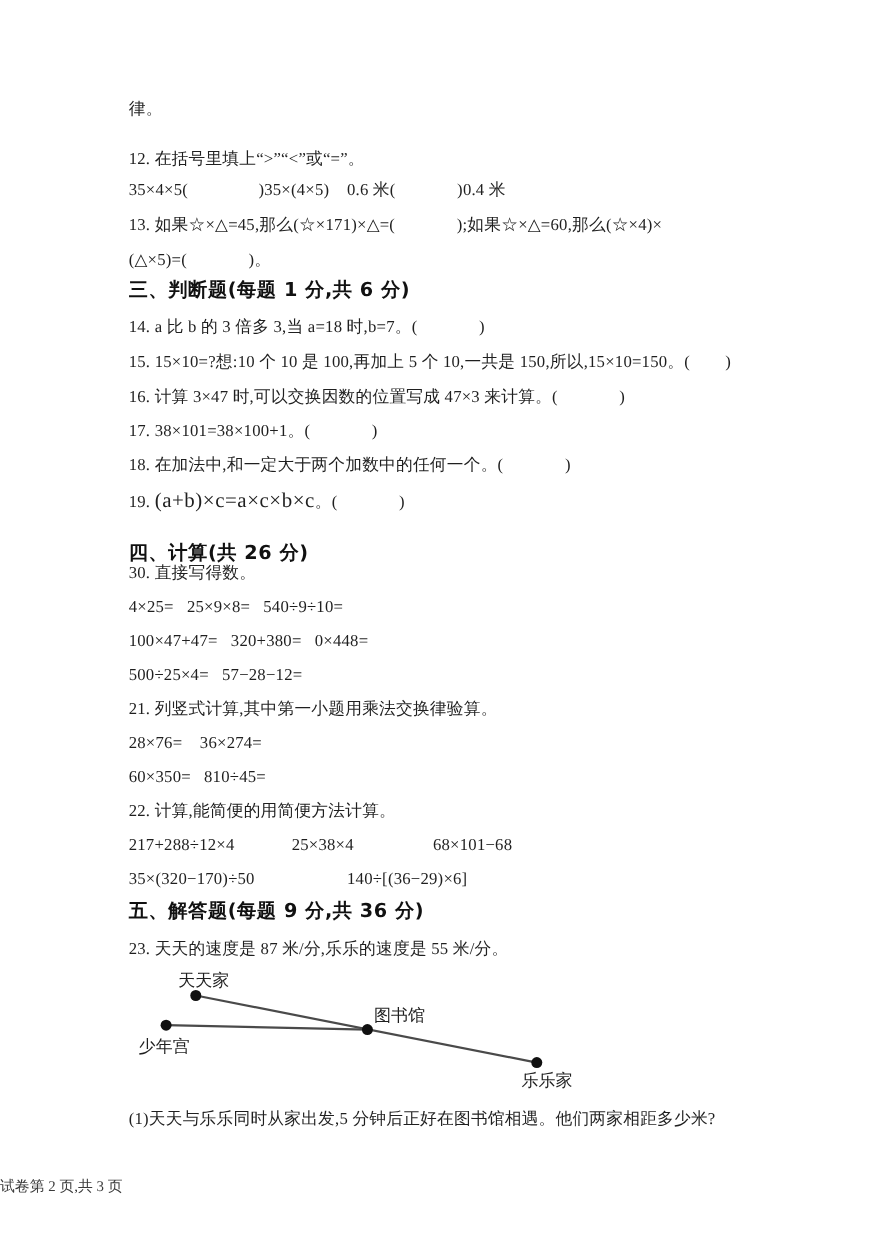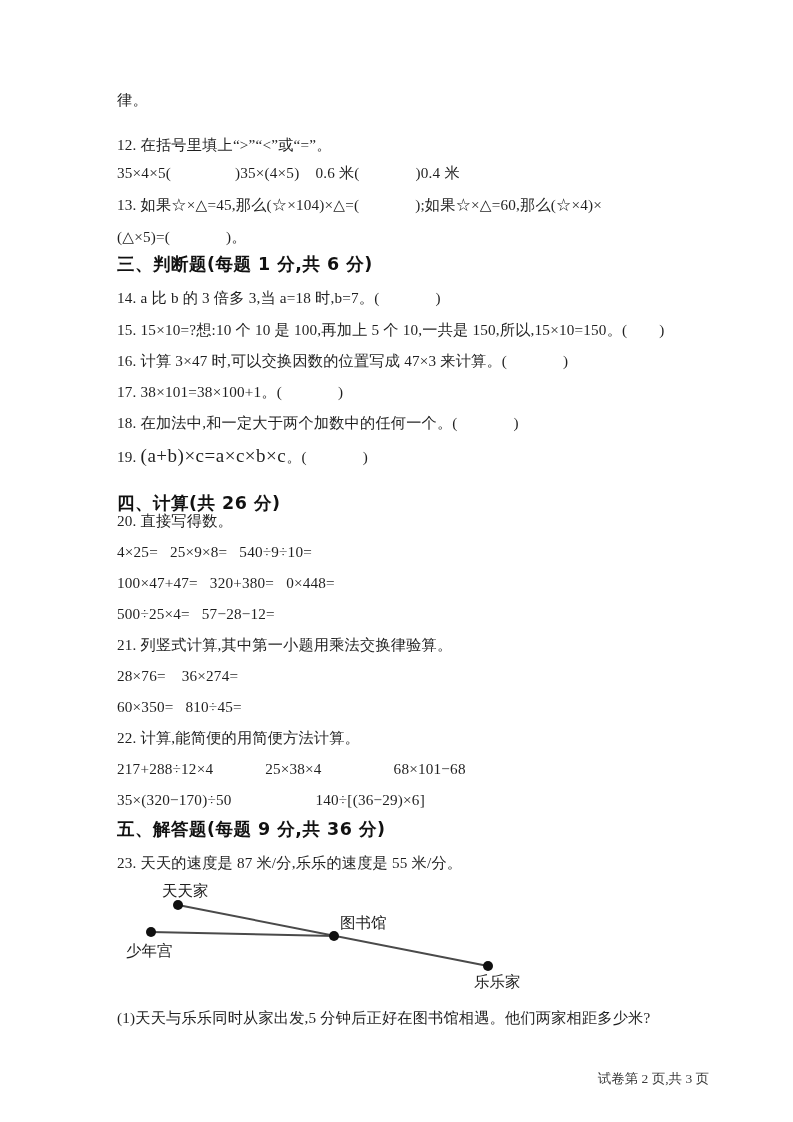--- a/index.html
+++ b/index.html
@@ -18,48 +18,48 @@
     letter-spacing:0.5px;
     text-align:right;
   }
   .formula{font-size:19px;letter-spacing:0.5px;}
   .diagram{position:absolute;left:117px;top:876px;width:500px;height:128px;}
   .diagram text{
     font-family:"Liberation Serif","DejaVu Serif",serif;
     font-size:15.5px;fill:#1f1f1f;
   }
   .footer{
-    position:absolute;left:0;top:1070px;width:709px;text-align:right;
+    position:absolute;left:0;top:1070px;width:709px;text-align:left;
     font-size:13.5px;color:#3a3a3a;white-space:pre;
   }
 </style>
 </head>
 <body>
 
 <div class="line" style="top:90px">律。</div>
 
 <div class="line" style="top:135px">12. 在括号里填上“&gt;”“&lt;”或“=”。</div>
 <div class="line" style="top:163px">35×4×5(                )35×(4×5)    0.6 米(              )0.4 米</div>
 
-<div class="line" style="top:195px">13. 如果☆×△=45,那么(☆×104)×△=(              );如果☆×△=60,那么(☆×4)×</div>
+<div class="line" style="top:195px">13. 如果☆×△=45,那么(☆×171)×△=(              );如果☆×△=60,那么(☆×4)×</div>
 <div class="line" style="top:227px">(△×5)=(              )。</div>
 
 <div class="heading" style="top:253px">三、判断题(每题 1 分,共 6 分)</div>
 
 <div class="line" style="top:288px">14. a 比 b 的 3 倍多 3,当 a=18 时,b=7。(              )</div>
 <div class="line" style="top:320px">15. 15×10=?想:10 个 10 是 100,再加上 5 个 10,一共是 150,所以,15×10=150。(        )</div>
 <div class="line" style="top:351px">16. 计算 3×47 时,可以交换因数的位置写成 47×3 来计算。(              )</div>
 <div class="line" style="top:382px">17. 38×101=38×100+1。(              )</div>
 <div class="line" style="top:413px">18. 在加法中,和一定大于两个加数中的任何一个。(              )</div>
 
 <div class="line" style="top:446px"><span>19. </span><span class="formula">(a+b)×c=a×c×b×c</span><span>。(              )</span></div>
 
 <div class="heading" style="top:492px">四、计算(共 26 分)</div>
 
-<div class="line" style="top:511px">20. 直接写得数。</div>
+<div class="line" style="top:511px">30. 直接写得数。</div>
 <div class="line" style="top:542px">4×25=   25×9×8=   540÷9÷10=</div>
 <div class="line" style="top:573px">100×47+47=   320+380=   0×448=</div>
 <div class="line" style="top:604px">500÷25×4=   57−28−12=</div>
 
 <div class="line" style="top:635px">21. 列竖式计算,其中第一小题用乘法交换律验算。</div>
 <div class="line" style="top:666px">28×76=    36×274=</div>
 <div class="line" style="top:697px">60×350=   810÷45=</div>
 
 <div class="line" style="top:728px">22. 计算,能简便的用简便方法计算。</div>
 <div class="line" style="top:759px">217+288÷12×4             25×38×4                  68×101−68</div>

